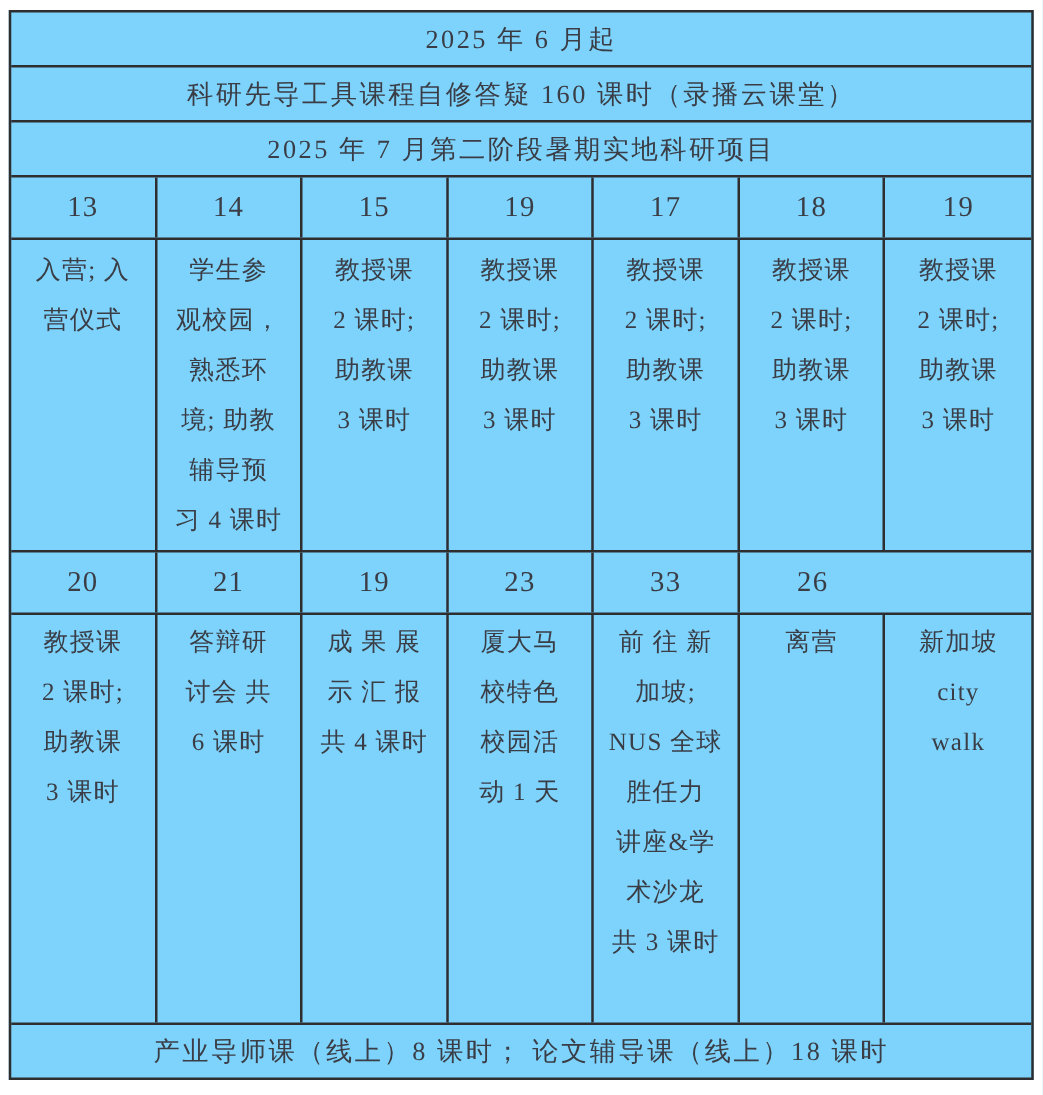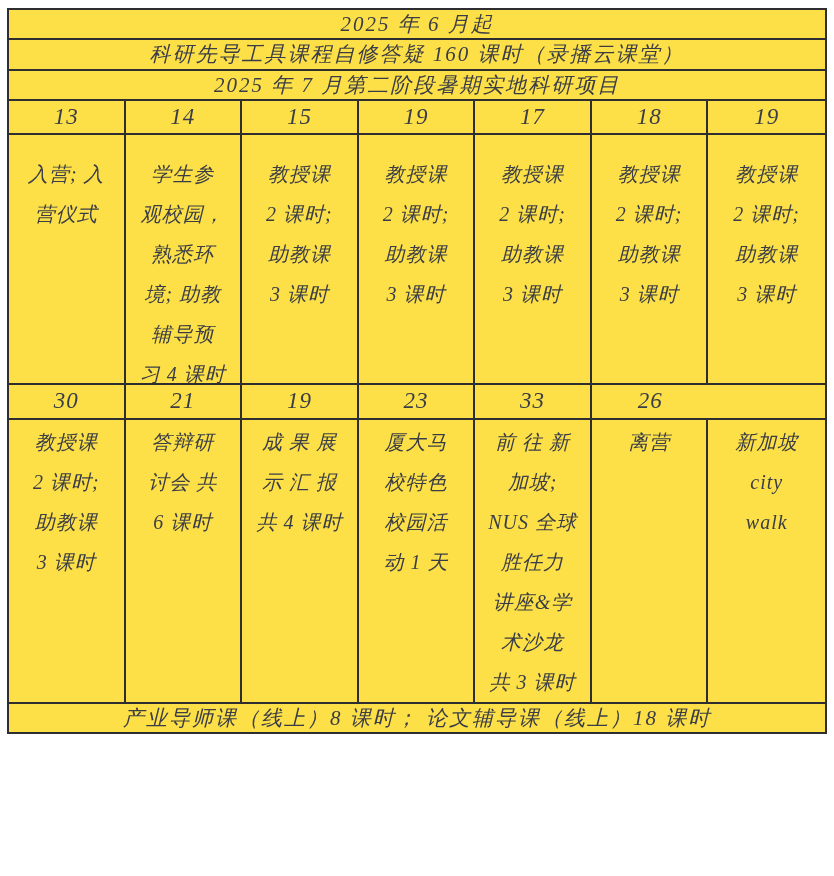--- a/index.html
+++ b/index.html
@@ -11,26 +11,25 @@
     background: #ffffff;
     font-family: "Liberation Serif", "DejaVu Serif", serif;
     color: #3a3d45;
     overflow: hidden;
   }
   .tbl {
     position: absolute;
     left: 7px;
     top: 8px;
     width: 820px;
-    height: 726px;
+    height: 856px;
     border: 2px solid #2e2e30;
     display: flex;
     flex-direction: column;
-    background: #fde047;
-    font-style: italic;
+    background: #7dd3fc;
   }
   .row { border-bottom: 2px solid #2e2e30; }
   .row:last-child { border-bottom: none; }
   .span-row {
     display: flex;
     align-items: center;
     justify-content: center;
     font-size: 21px;
     letter-spacing: 2px;
     font-weight: 500;
@@ -58,21 +57,21 @@
     justify-content: center;
     font-size: 23px;
     letter-spacing: 1px;
   }
   .content-cell {
     white-space: pre-line;
     text-align: center;
     font-size: 20px;
     line-height: 40px;
     letter-spacing: 1px;
-    padding-top: 19px;
+    padding-top: 4px;
   }
   .week2-row .content-cell { padding-top: 2px; line-height: 40px; }
 </style>
 </head>
 <body>
 
 <div class="page">
   <div class="tbl">
 
     <div class="row span-row r1">2025 年 6 月起</div>
@@ -116,21 +115,21 @@
 2 课时;
 助教课
 3 课时</div>
       <div class="cell content-cell">教授课
 2 课时;
 助教课
 3 课时</div>
     </div>
 
     <div class="row grid-row dates-row">
-      <div class="cell date-cell">30</div>
+      <div class="cell date-cell">20</div>
       <div class="cell date-cell">21</div>
       <div class="cell date-cell">19</div>
       <div class="cell date-cell">23</div>
       <div class="cell date-cell">33</div>
       <div class="cell date-cell">26</div>
     </div>
 
     <div class="row grid-row week2-row">
       <div class="cell content-cell">教授课
 2 课时;

